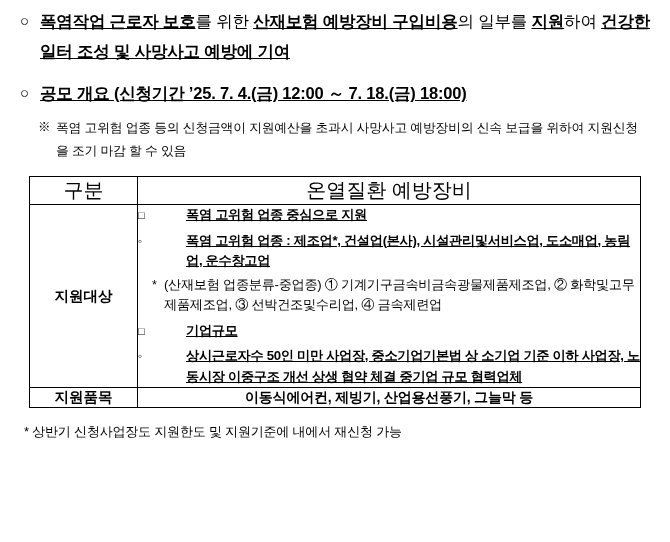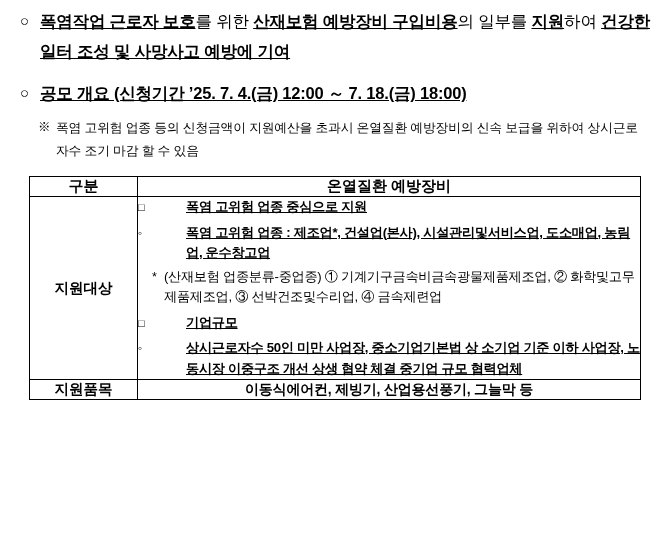--- a/index.html
+++ b/index.html
@@ -74,22 +74,22 @@
   }
   table.info td, table.info th {
     border: 1px solid #000000;
     padding: 0;
     vertical-align: middle;
   }
   .col-label { width: 108px; }
 
   .hdr {
     text-align: center;
-    font-weight: bold;
-    font-size: 15px;
+    font-weight: normal;
+    font-size: 20px;
     padding: 5px 0 6px;
   }
   .rowlabel {
     text-align: center;
     font-weight: bold;
     font-size: 14.5px;
     padding: 6px 2px;
     margin-top: 46px;
   }
   .cell-center {
@@ -159,21 +159,21 @@
     </span>
   </div>
 
   <div class="bullet-block" id="para2">
     <span class="bullet-mark">○</span>
     <span class="bullet-body b">공모 개요 (신청기간 ’25. 7. 4.(금) 12:00 ～ 7. 18.(금) 18:00)</span>
   </div>
 
   <div class="note-block">
     <span class="note-mark">※</span>
-    <span class="note-body">폭염 고위험 업종 등의 신청금액이 지원예산을 초과시 온열질환 예방장비의 신속 보급을 위하여 상시근로자수 조기 마감 할 수 있음</span>
+    <span class="note-body">폭염 고위험 업종 등의 신청금액이 지원예산을 초과시 사망사고 예방장비의 신속 보급을 위하여 지원신청을 조기 마감 할 수 있음</span>
   </div>
 
   <table class="info">
     <colgroup>
       <col class="col-label">
       <col>
     </colgroup>
     <tbody>
       <tr>
         <td class="hdr">구분</td>
@@ -214,14 +214,15 @@
 
       <tr>
         <td class="rowlabel">지원품목</td>
         <td class="cell-center">이동식에어컨, 제빙기, 산업용선풍기, 그늘막 등</td>
       </tr>
 
 
     </tbody>
   </table>
 
+  <div class="footnote">* 상반기 신청사업장도 지원한도 및 지원기준에 내에서 재신청 가능</div>
 
 </div>
 
 </body></html>

